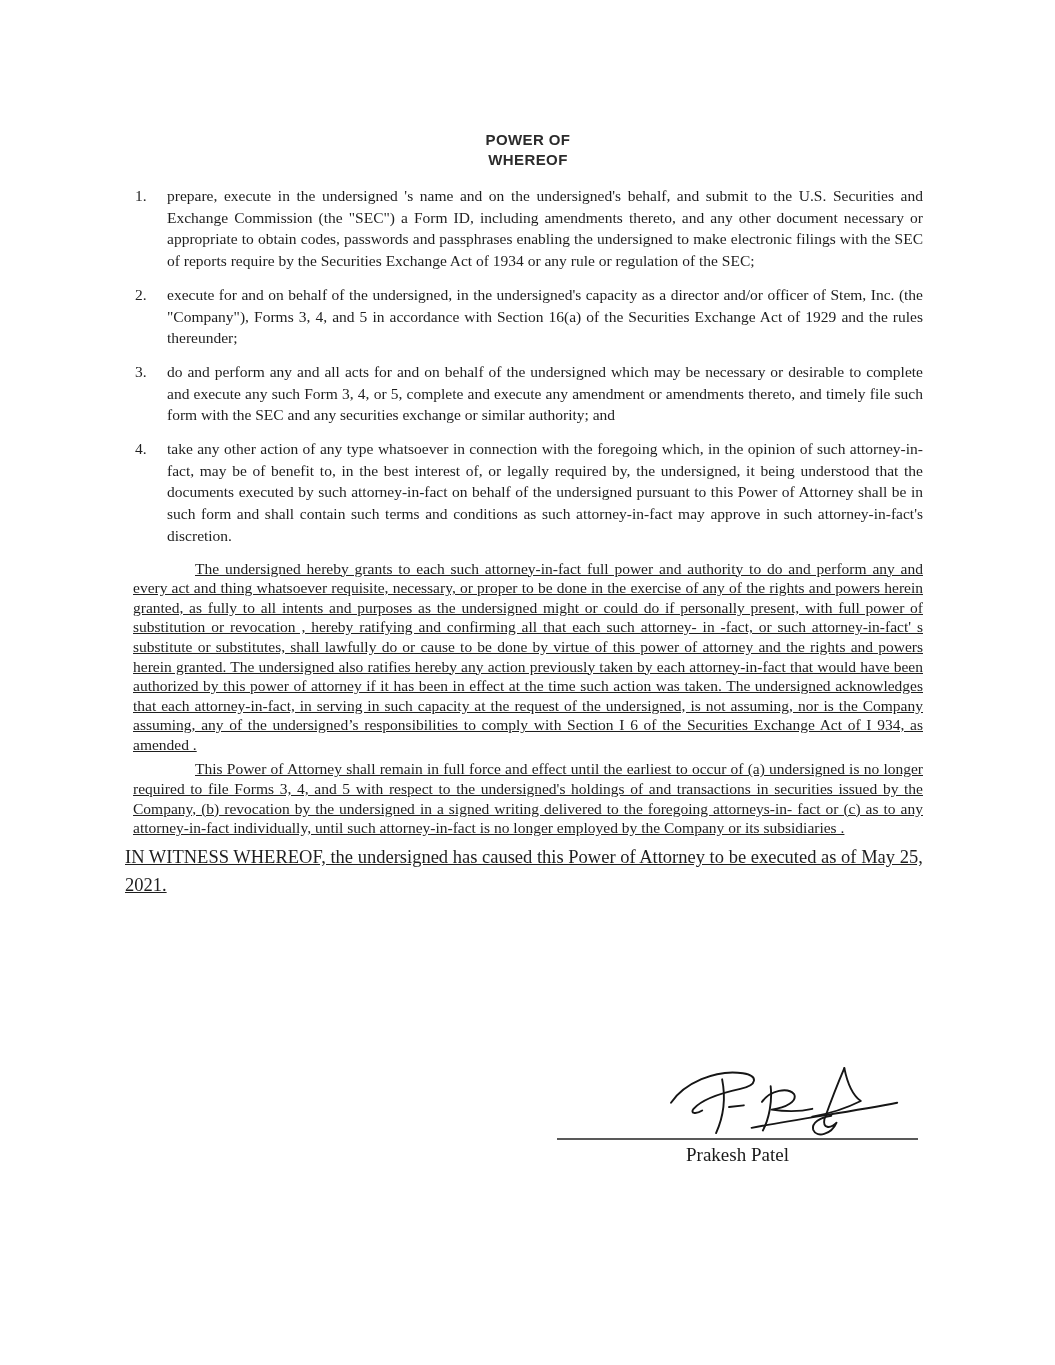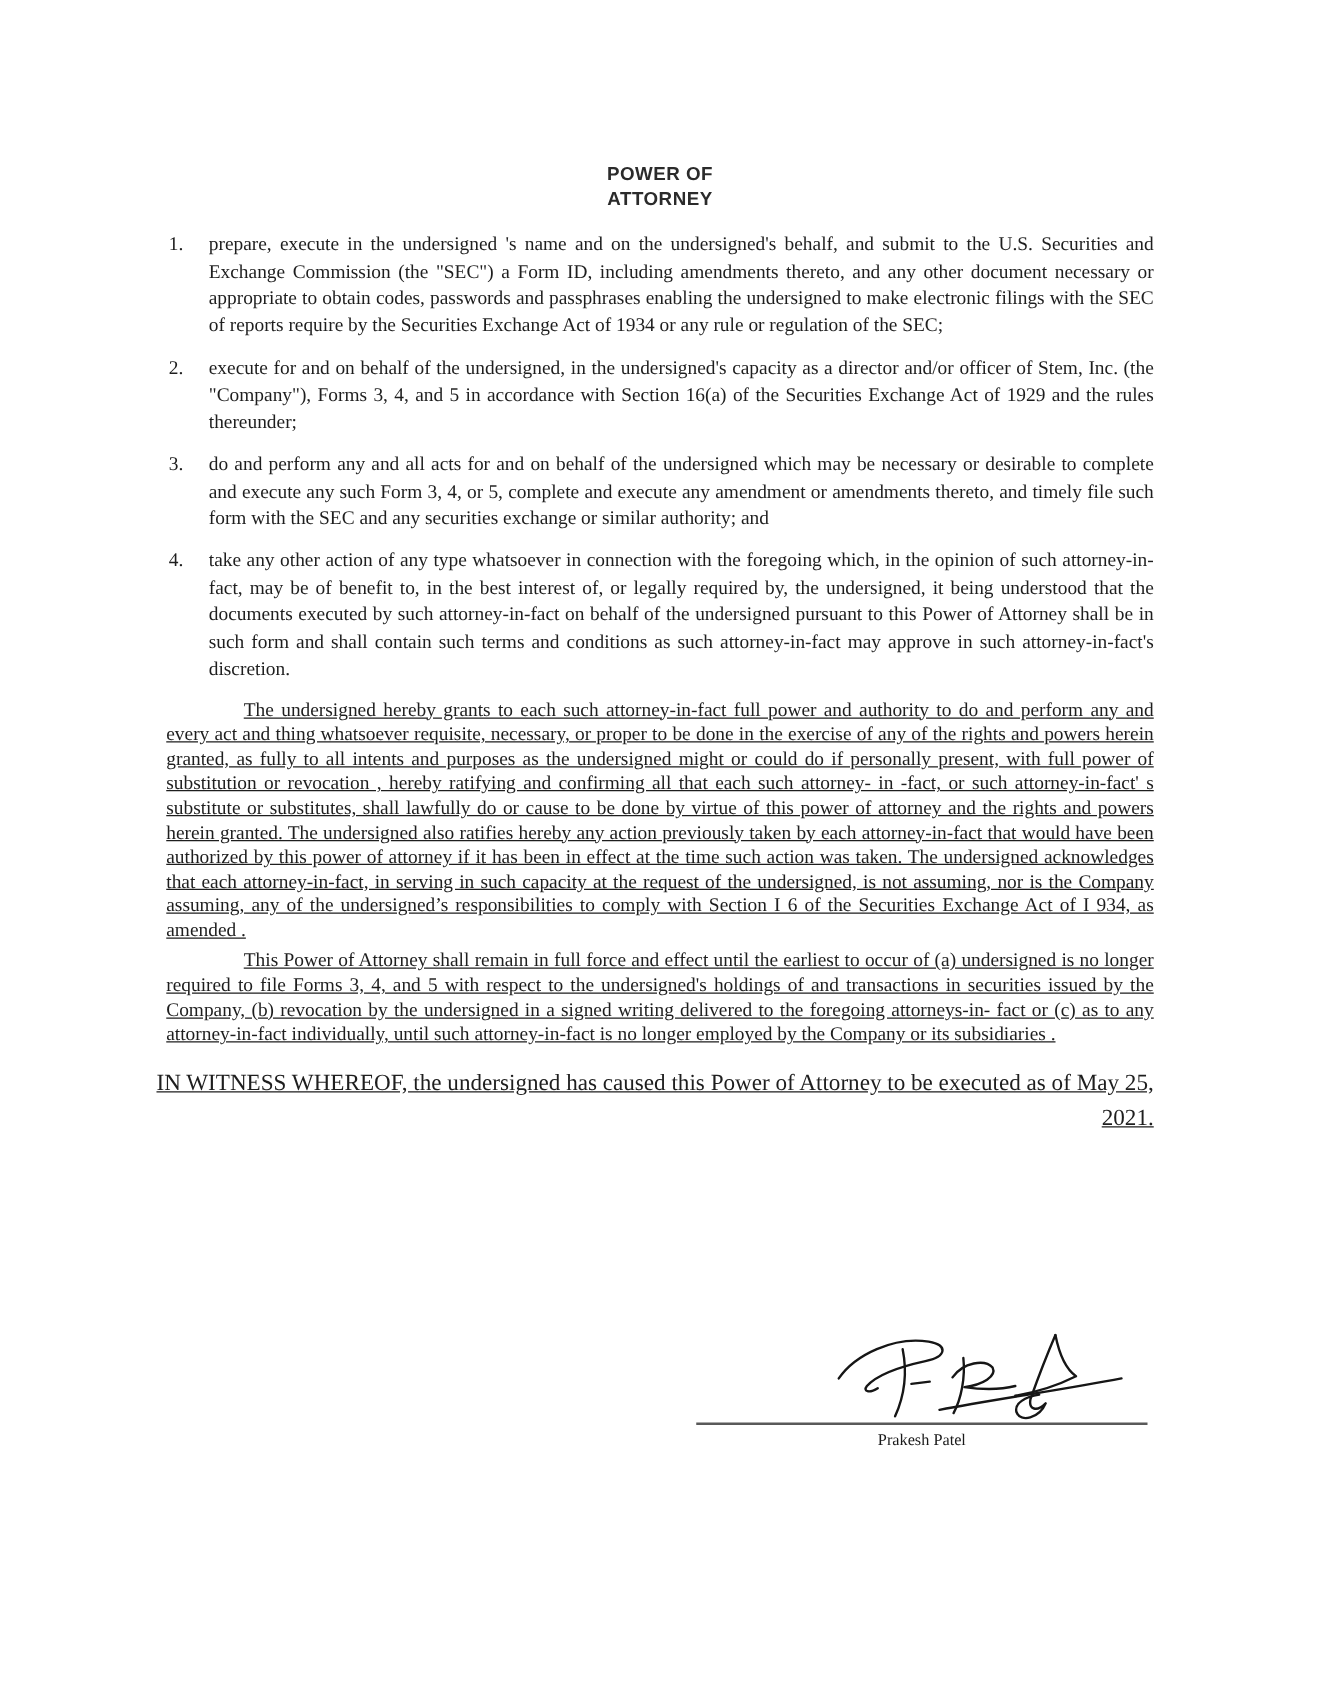--- a/index.html
+++ b/index.html
@@ -47,24 +47,24 @@
   .body-para {
     margin: 0;
     text-align: justify;
     text-indent: 62px;
     line-height: 19.6px;
     text-decoration: underline;
   }
   .grant-para { margin-top: 7px; }
   .termination-para { margin-top: 5px; }
   .witness {
-    margin: 15px 0 0 -8px;
+    margin: 5px 0 0 -8px;
     font-size: 18.5px;
     line-height: 28px;
-    text-align: right;
+    text-align: left;
     text-indent: 0;
   }
   .signature-block {
     position: absolute;
     left: 557px;
     top: 1060px;
     width: 361px;
   }
   .signature-art {
     position: absolute;
@@ -80,33 +80,33 @@
     width: 361px;
     height: 0;
     border-top: 2px solid #595959;
   }
   .signatory-name {
     position: absolute;
     left: 0;
     top: 84px;
     width: 361px;
     text-align: center;
-    font-size: 13px;
+    font-size: 19px;
     color: #1a1a1a;
   }
   svg path { fill: none; stroke: #161616; stroke-width: 2.2; stroke-linecap: round; stroke-linejoin: round; }
 </style>
 </head>
 <body>
 
 <div class="page">
 
   <div class="doc-title">
     <div>POWER OF</div>
-    <div>ATTORNEY</div>
+    <div>WHEREOF</div>
   </div>
 
 
   <div class="poa-list">
     <div class="list-item">
       <span class="num">1.</span>
       <p>prepare, execute in the undersigned 's name and on the undersigned's behalf, and submit to the U.S. Securities and Exchange Commission (the "SEC") a Form ID, including amendments thereto, and any other document necessary or appropriate to obtain codes, passwords and passphrases enabling the undersigned to make electronic filings with the SEC of reports require by the Securities Exchange Act of 1934 or any rule or regulation of the SEC;</p>
     </div>
     <div class="list-item">
       <span class="num">2.</span>

